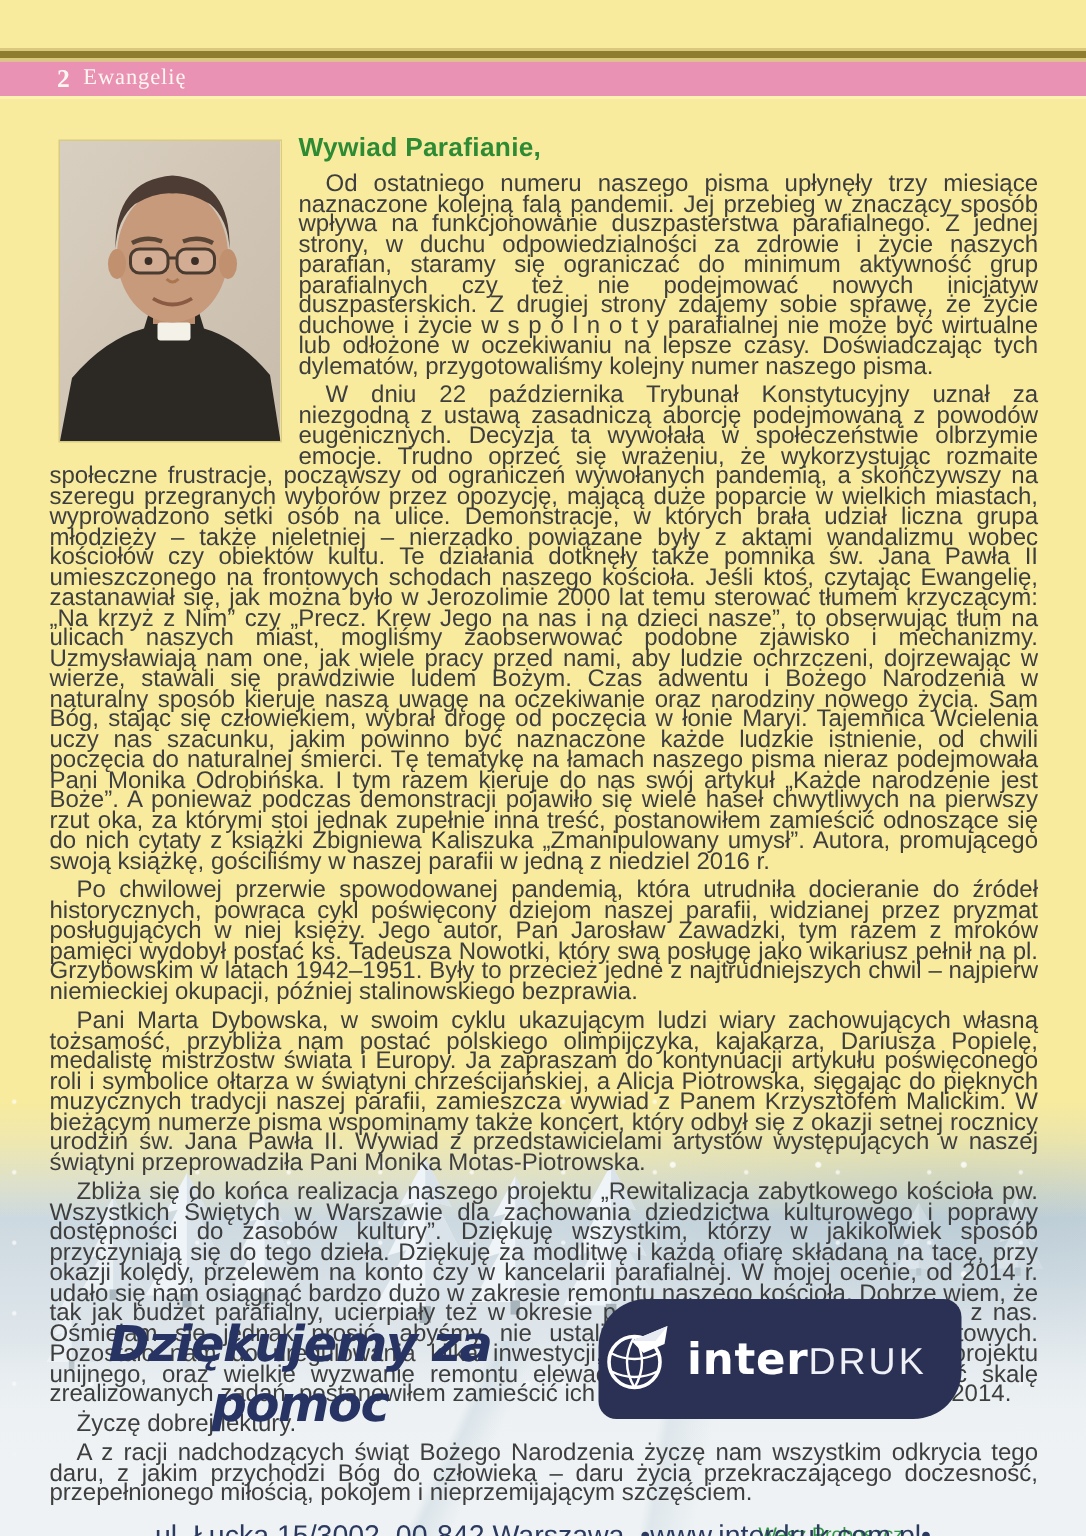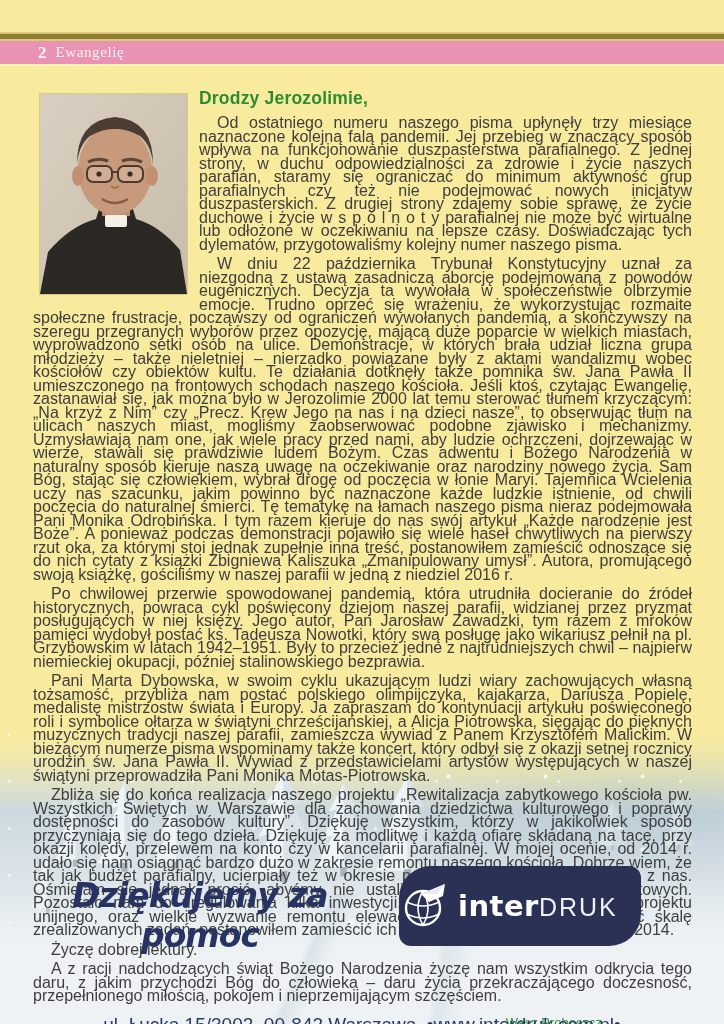--- a/index.html
+++ b/index.html
@@ -151,21 +151,21 @@
         <path d="M82,67 Q92,63 102,68" stroke="#5a4636" stroke-width="3" fill="none"></path>
         <rect x="47" y="72" width="25" height="16" rx="6" fill="rgba(255,255,255,.18)" stroke="#4a3b30" stroke-width="2"></rect>
         <rect x="78" y="72" width="25" height="16" rx="6" fill="rgba(255,255,255,.18)" stroke="#4a3b30" stroke-width="2"></rect>
         <line x1="72" y1="78" x2="78" y2="78" stroke="#4a3b30" stroke-width="2"></line>
         <circle cx="59" cy="80" r="2.6" fill="#3a2e26"></circle>
         <circle cx="90" cy="80" r="2.6" fill="#3a2e26"></circle>
         <path d="M71,92 Q75,96 79,92" stroke="#a9764f" stroke-width="2" fill="none"></path>
         <path d="M62,105 Q75,113 88,105" stroke="#8a5a42" stroke-width="2.5" fill="none"></path>
       </svg>
     </div>
-    <h1 class="salutation">Drodzy Jerozolimie,</h1>
+    <h1 class="salutation">Wywiad Parafianie,</h1>
     <p>Od ostatniego numeru naszego pisma upłynęły trzy miesiące naznaczone kolejną falą pandemii. Jej przebieg w znaczący sposób wpływa na funkcjonowanie duszpasterstwa parafialnego. Z jednej strony, w duchu odpowiedzialności za zdrowie i życie naszych parafian, staramy się ograniczać do minimum aktywność grup parafialnych czy też nie podejmować nowych inicjatyw duszpasterskich. Z drugiej strony zdajemy sobie sprawę, że życie duchowe i życie w s p ó l n o t y parafialnej nie może być wirtualne lub odłożone w oczekiwaniu na lepsze czasy. Doświadczając tych dylematów, przygotowaliśmy kolejny numer naszego pisma.</p>
     <p>W dniu 22 października Trybunał Konstytucyjny uznał za niezgodną z ustawą zasadniczą aborcję podejmowaną z powodów eugenicznych. Decyzja ta wywołała w społeczeństwie olbrzymie emocje. Trudno oprzeć się wrażeniu, że wykorzystując rozmaite społeczne frustracje, począwszy od ograniczeń wywołanych pandemią, a skończywszy na szeregu przegranych wyborów przez opozycję, mającą duże poparcie w wielkich miastach, wyprowadzono setki osób na ulice. Demonstracje, w których brała udział liczna grupa młodzieży – także nieletniej – nierzadko powiązane były z aktami wandalizmu wobec kościołów czy obiektów kultu. Te działania dotknęły także pomnika św. Jana Pawła II umieszczonego na frontowych schodach naszego kościoła. Jeśli ktoś, czytając Ewangelię, zastanawiał się, jak można było w Jerozolimie 2000 lat temu sterować tłumem krzyczącym: „Na krzyż z Nim” czy „Precz. Krew Jego na nas i na dzieci nasze”, to obserwując tłum na ulicach naszych miast, mogliśmy zaobserwować podobne zjawisko i mechanizmy. Uzmysławiają nam one, jak wiele pracy przed nami, aby ludzie ochrzczeni, dojrzewając w wierze, stawali się prawdziwie ludem Bożym. Czas adwentu i Bożego Narodzenia w naturalny sposób kieruje naszą uwagę na oczekiwanie oraz narodziny nowego życia. Sam Bóg, stając się człowiekiem, wybrał drogę od poczęcia w łonie Maryi. Tajemnica Wcielenia uczy nas szacunku, jakim powinno być naznaczone każde ludzkie istnienie, od chwili poczęcia do naturalnej śmierci. Tę tematykę na łamach naszego pisma nieraz podejmowała Pani Monika Odrobińska. I tym razem kieruje do nas swój artykuł „Każde narodzenie jest Boże”. A ponieważ podczas demonstracji pojawiło się wiele haseł chwytliwych na pierwszy rzut oka, za którymi stoi jednak zupełnie inna treść, postanowiłem zamieścić odnoszące się do nich cytaty z książki Zbigniewa Kaliszuka „Zmanipulowany umysł”. Autora, promującego swoją książkę, gościliśmy w naszej parafii w jedną z niedziel 2016 r.</p>
     <p>Po chwilowej przerwie spowodowanej pandemią, która utrudniła docieranie do źródeł historycznych, powraca cykl poświęcony dziejom naszej parafii, widzianej przez pryzmat posługujących w niej księży. Jego autor, Pan Jarosław Zawadzki, tym razem z mroków pamięci wydobył postać ks. Tadeusza Nowotki, który swą posługę jako wikariusz pełnił na pl. Grzybowskim w latach 1942–1951. Były to przecież jedne z najtrudniejszych chwil – najpierw niemieckiej okupacji, później stalinowskiego bezprawia.</p>
     <p>Pani Marta Dybowska, w swoim cyklu ukazującym ludzi wiary zachowujących własną tożsamość, przybliża nam postać polskiego olimpijczyka, kajakarza, Dariusza Popielę, medalistę mistrzostw świata i Europy. Ja zapraszam do kontynuacji artykułu poświęconego roli i symbolice ołtarza w świątyni chrześcijańskiej, a Alicja Piotrowska, sięgając do pięknych muzycznych tradycji naszej parafii, zamieszcza wywiad z Panem Krzysztofem Malickim. W bieżącym numerze pisma wspominamy także koncert, który odbył się z okazji setnej rocznicy urodzin św. Jana Pawła II. Wywiad z przedstawicielami artystów występujących w naszej świątyni przeprowadziła Pani Monika Motas-Piotrowska.</p>
     <p>Zbliża się do końca realizacja naszego projektu „Rewitalizacja zabytkowego kościoła pw. Wszystkich Świętych w Warszawie dla zachowania dziedzictwa kulturowego i poprawy dostępności do zasobów kultury”. Dziękuję wszystkim, którzy w jakikolwiek sposób przyczyniają się do tego dzieła. Dziękuję za modlitwę i każdą ofiarę składaną na tacę, przy okazji kolędy, przelewem na konto czy w kancelarii parafialnej. W mojej ocenie, od 2014 r. udało się nam osiągnąć bardzo dużo w zakresie remontu naszego kościoła. Dobrze wiem, że tak jak budżet parafialny, ucierpiały też w okresie pandemii domowe budżety wielu z nas. Ośmielam się jednak prosić, abyśmy nie ustali w dalszych wysiłkach remontowych. Pozostało nam do uregulowania kilka inwestycji, które wykraczały poza ramy projektu unijnego, oraz wielkie wyzwanie remontu elewacji naszego kościoła. By ukazać skalę zrealizowanych zadań, postanowiłem zamieścić ich zestawienie, począwszy od roku 2014.</p>
     <p>Życzę dobrej lektury.</p>
     <p>A z racji nadchodzących świąt Bożego Narodzenia życzę nam wszystkim odkrycia tego daru, z jakim przychodzi Bóg do człowieka – daru życia przekraczającego doczesność, przepełnionego miłością, pokojem i nieprzemijającym szczęściem.</p>
     <div class="signature">Wasz Proboszcz</div>
   </div>
 

